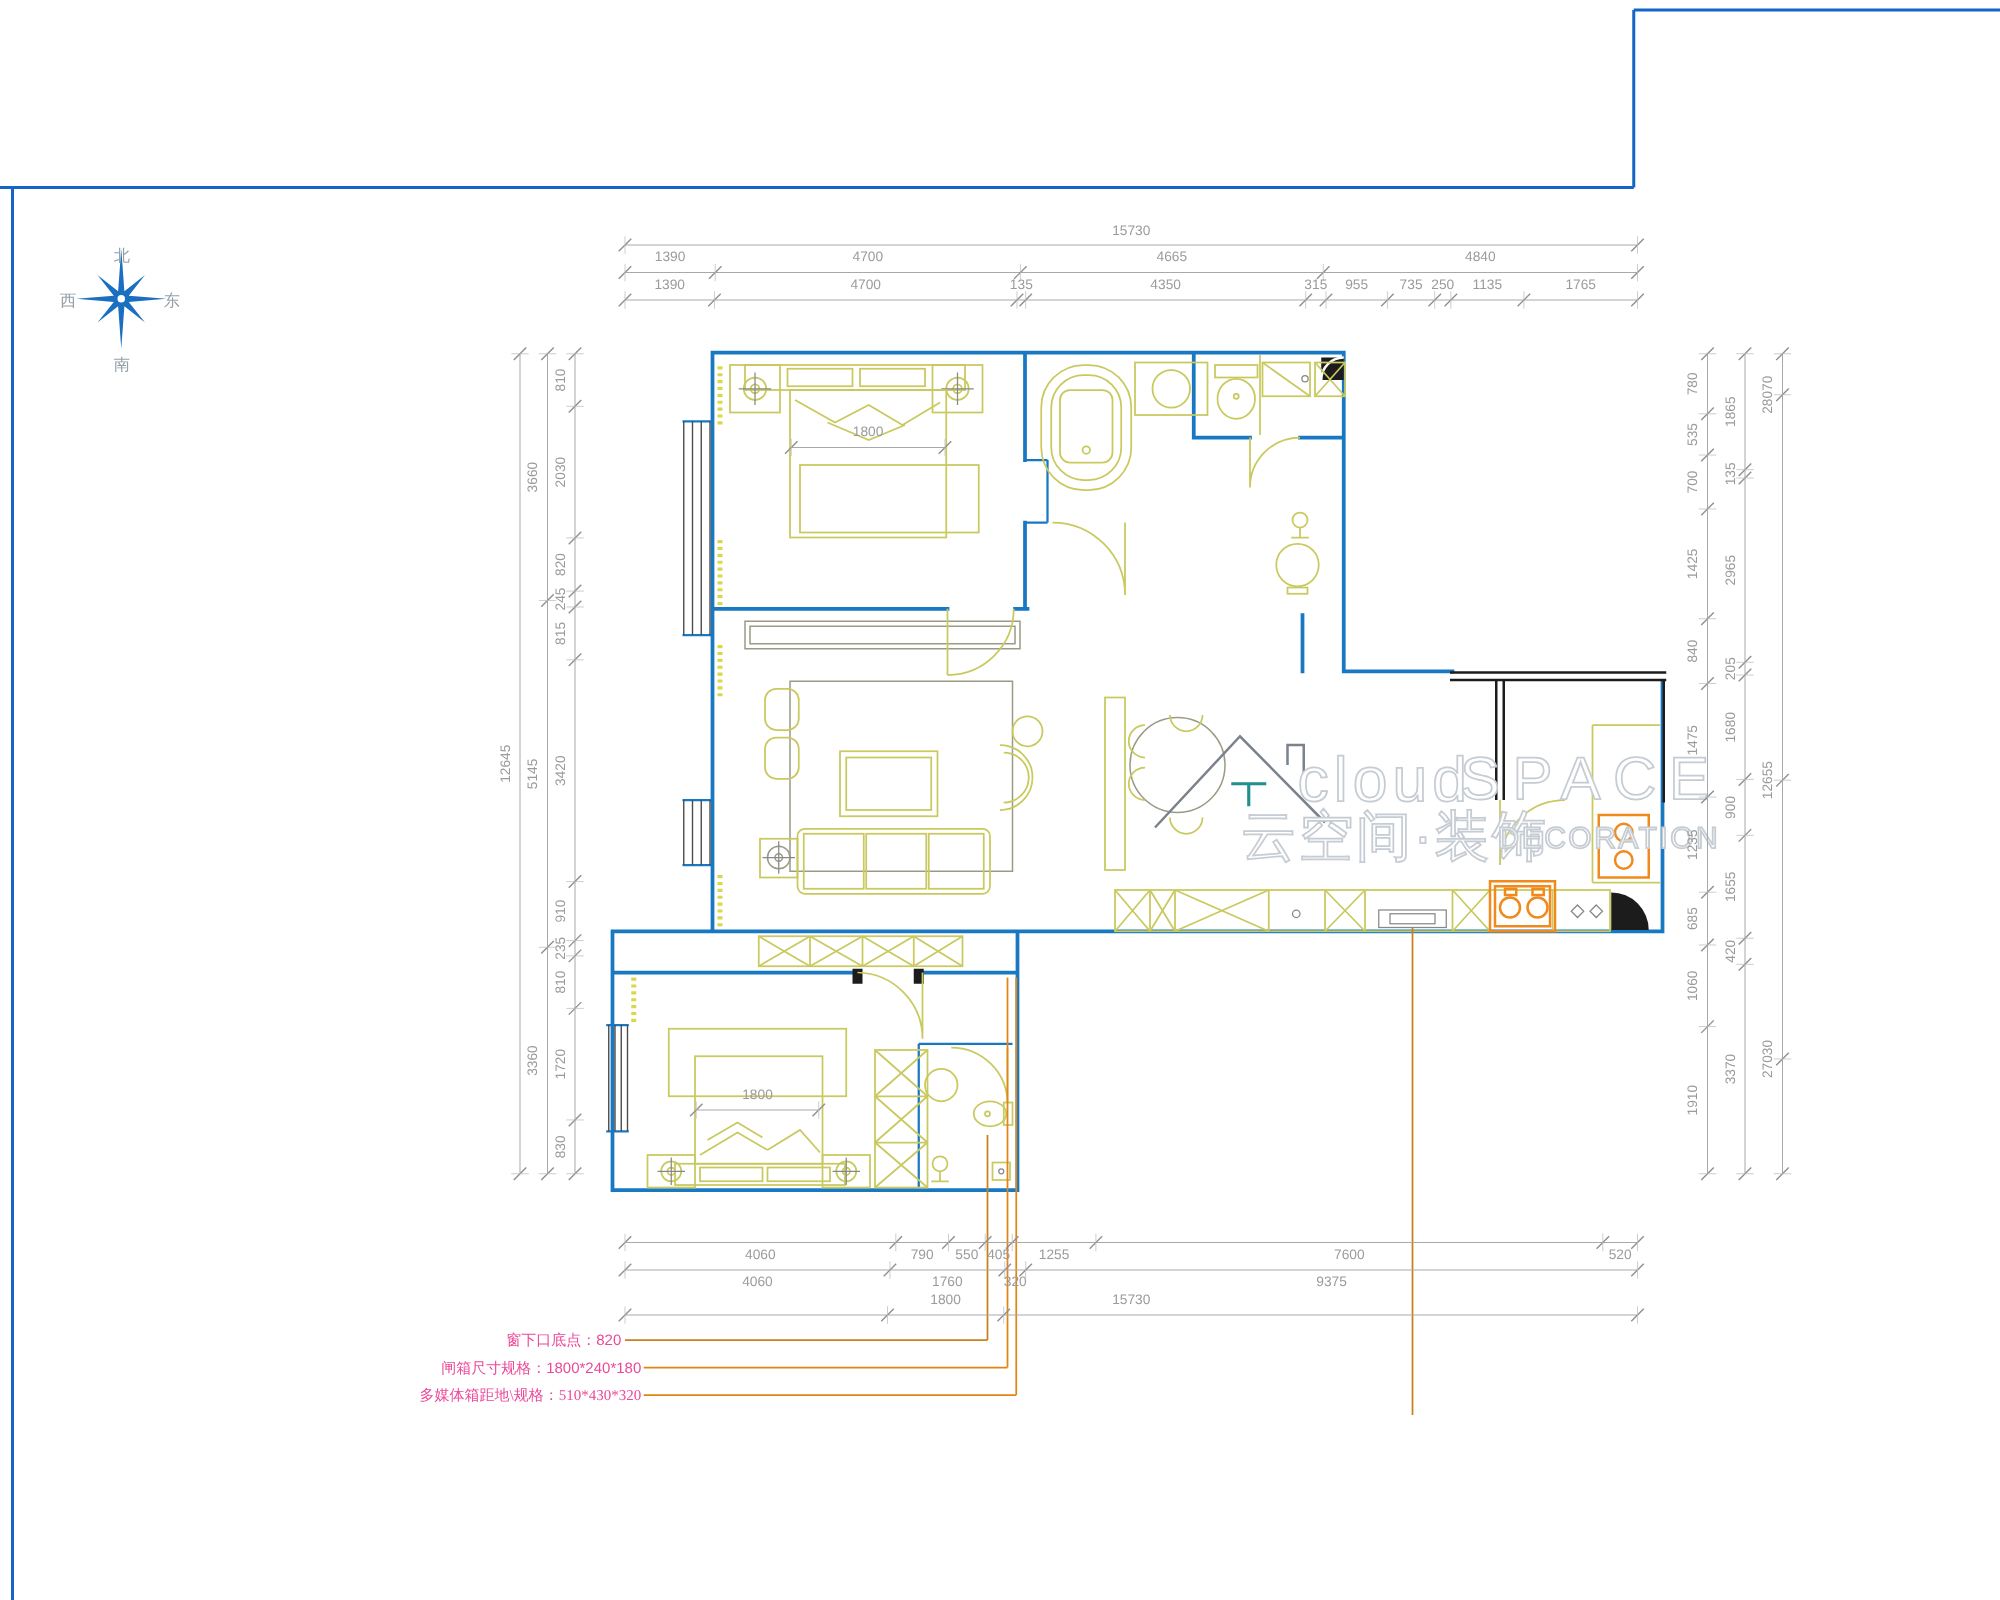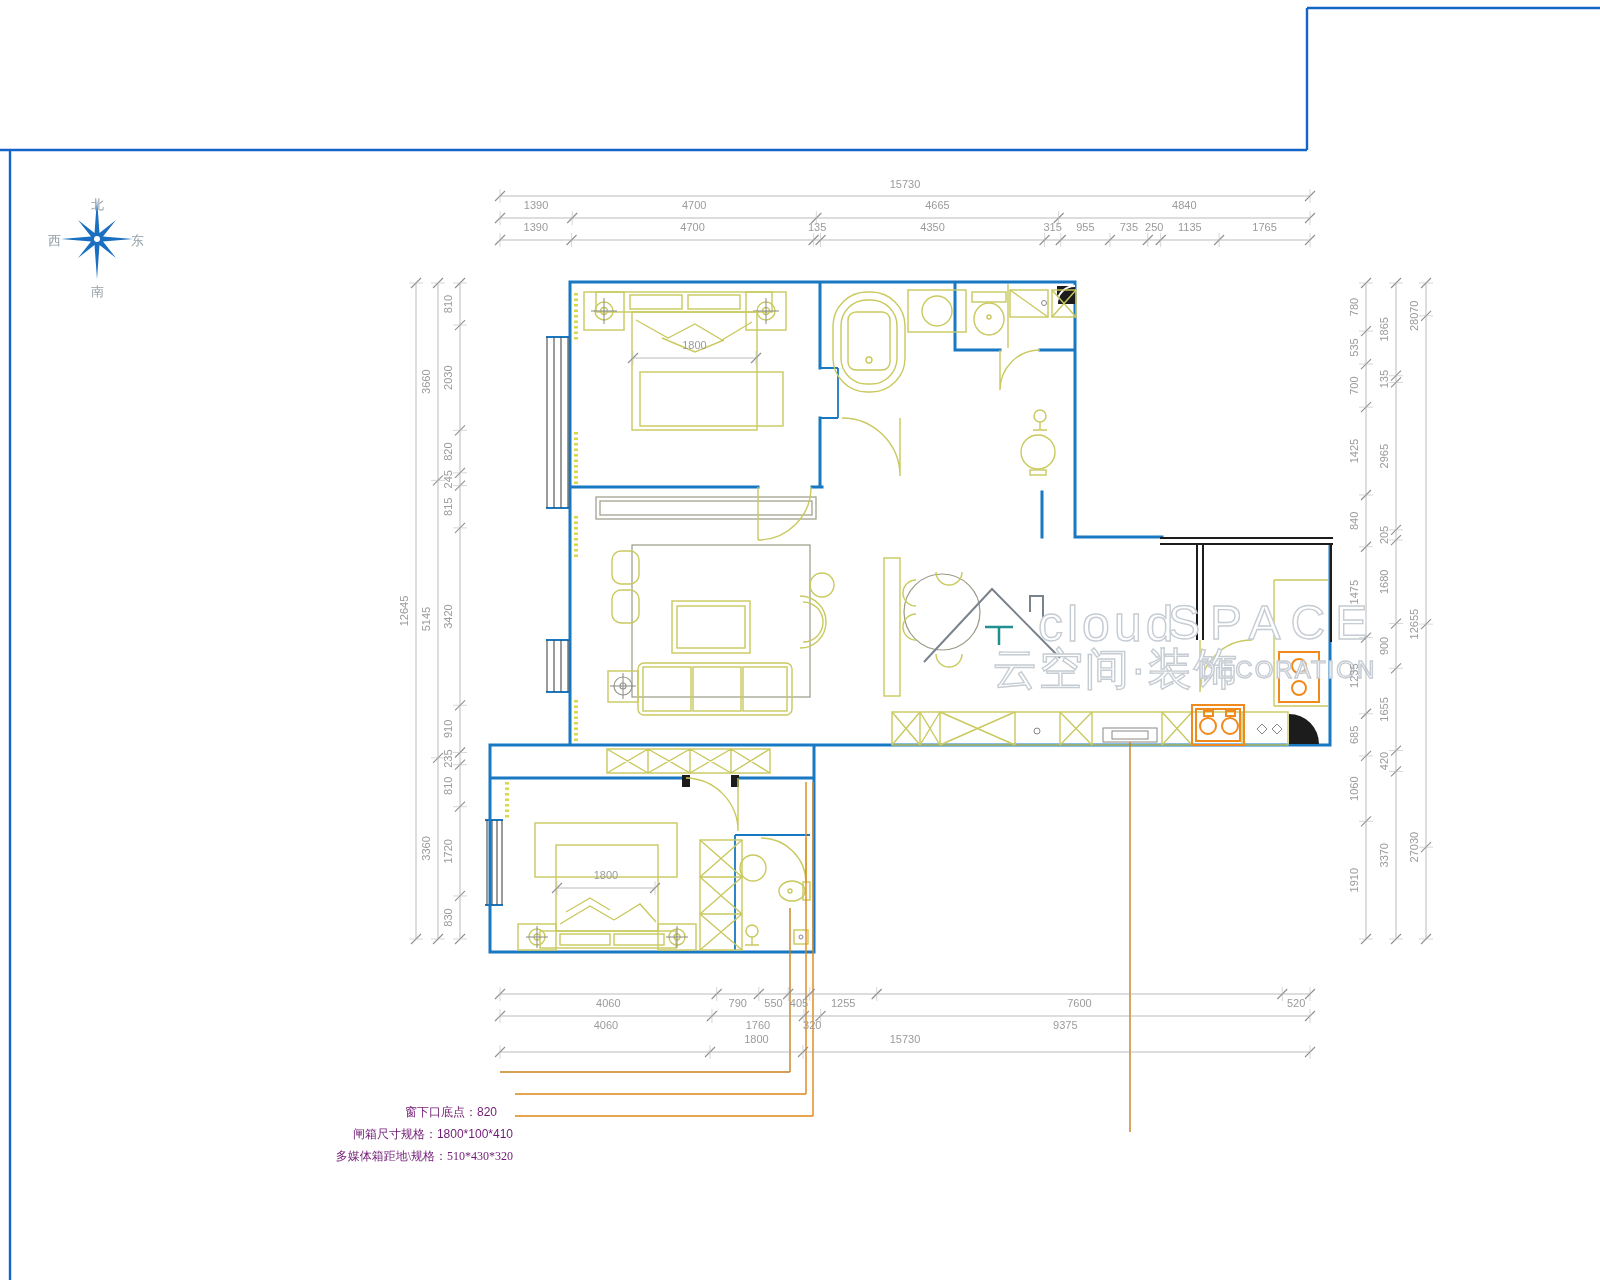--- a/index.html
+++ b/index.html
@@ -17,21 +17,21 @@
   .blk{stroke:#1c1c1c;stroke-width:2;fill:none;}
   .win{stroke:#4a4a4a;stroke-width:1.1;fill:none;}
   .fur{stroke:#c9c95f;stroke-width:1.4;fill:none;}
   .furg{stroke:#9a9a85;stroke-width:1.2;fill:none;}
   .gry{stroke:#888888;stroke-width:1;fill:none;}
   .org{stroke:#f08a1d;stroke-width:2;fill:none;}
   .ldr{stroke:#c9801f;stroke-width:1.4;fill:none;}
   .ldr2{stroke:#e08616;stroke-width:1.4;fill:none;}
   .curt{stroke:#d8d84a;stroke-width:4;fill:none;stroke-dasharray:2.5,3;}
   .wmtxt{fill:#ffffff;stroke:#c6ccd3;stroke-width:1.4;}
-  .note{position:absolute;font:12px "Liberation Sans",sans-serif;color:#701a75;white-space:nowrap;margin-top:40px;}
+  .note{position:absolute;font:12px "Liberation Sans",sans-serif;color:#ec4899;white-space:nowrap;}
   .ctext{position:absolute;font:13px "Liberation Sans",sans-serif;color:#94a0a8;}
 </style>
 </head>
 <body>
 
 <div id="stage">
 
 <svg id="plan-svg" width="1600" height="1280" viewBox="0 0 1600 1280">
 
   <g>
@@ -487,16 +487,16 @@
         <line x1="655" y1="881" x2="655" y2="895" class="ex"></line>
       </g>
 </svg>
 
 <span class="ctext" style="left:91px;top:196px;">北</span>
 <span class="ctext" style="left:91px;top:283px;">南</span>
 <span class="ctext" style="left:48px;top:232px;">西</span>
 <span class="ctext" style="left:131px;top:232px;">东</span>
 
 <div class="note" style="right:1103px;top:1064px;"><span>窗下口底点：820</span></div>
-<div class="note" style="right:1087px;top:1086px;"><span>闸箱尺寸规格：1800*100*410</span></div>
+<div class="note" style="right:1087px;top:1086px;"><span>闸箱尺寸规格：1800*240*180</span></div>
 <div class="note" style="right:1087px;top:1108px;font-family:Liberation Serif, serif;"><span>多媒体箱距地\规格：510*430*320</span></div>
 
 </div>
 
 </body></html>

